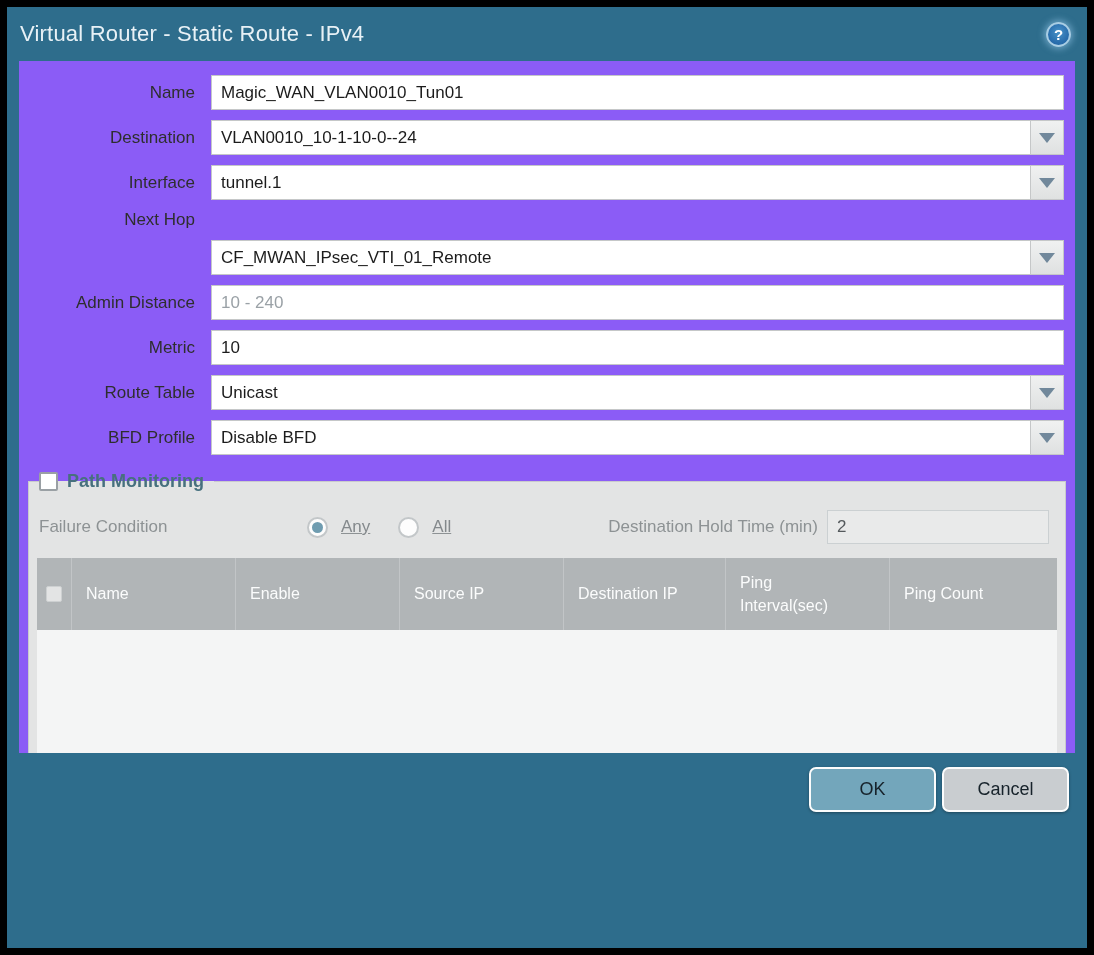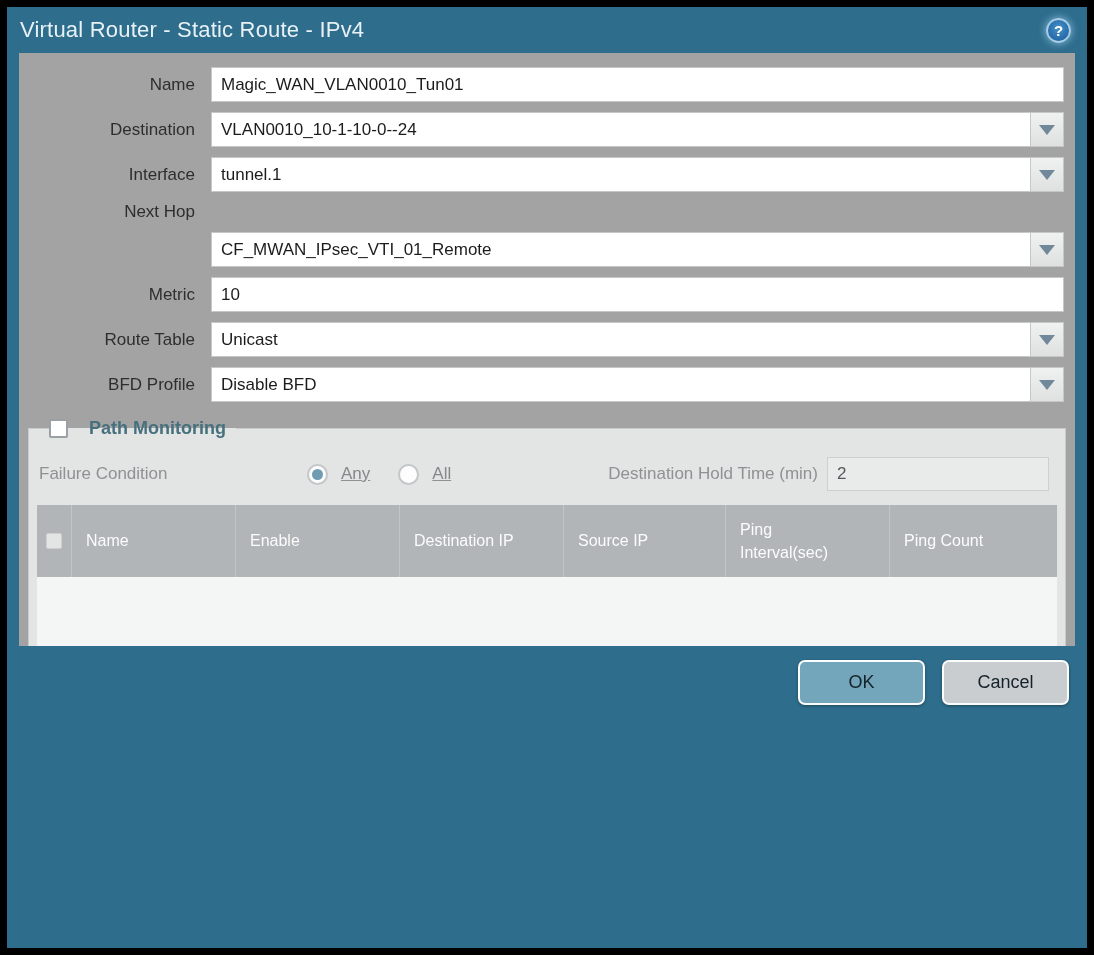--- a/index.html
+++ b/index.html
@@ -9,40 +9,40 @@
     font-family: "Liberation Sans", sans-serif;
     overflow: hidden;
   }
   .window {
     position: absolute; top: 7px; left: 7px;
     width: 1080px; height: 941px;
     background: #2e6d8c;
   }
   
   .titlebar {
-    height: 46px; display: flex; align-items: center;
+    height: 54px; display: flex; align-items: center;
     padding: 0 16px 0 13px;
   }
   .title {
     color: #e8f1f6; font-size: 22px; font-weight: 400; letter-spacing: .2px;
   }
   .help {
     margin-left: auto;
     width: 25px; height: 25px; border-radius: 50%;
     background: radial-gradient(circle at 50% 40%, #4a93c8 0%, #2a6fae 60%, #1d5f9e 100%);
     border: 2px solid #a8cde4;
     box-shadow: 0 0 6px 2px rgba(150,200,235,.55);
     color: #fff; font-size: 15px; font-weight: bold;
     display: flex; align-items: center; justify-content: center;
     cursor: pointer;
   }
   
   .content {
-    margin: 0 12px; height: 593px;
-    background: #a3a3a3;
+    margin: 0 12px; height: 692px;
+    background: #8b5cf6;
     overflow: hidden;
   }
   .form { padding-top: 4px; }
   .form-row { display: flex; align-items: center; margin-top: 10px; }
   .flabel {
     width: 184px; padding-right: 8px; text-align: right;
     font-size: 17px; color: #2e2e2e; flex: none;
   }
   .fwrap { flex: 1; display: flex; margin-left: 8px; margin-right: 11px; }
   .finput {
@@ -67,22 +67,22 @@
     border-top: 10px solid #71889b;
   }
   
   .pm {
     margin: 16px 9px 0 9px;
     border: 1px solid #c9cbcc;
     padding: 2px 10px 14px 10px;
     background: #e3e4e4;
   }
   .pm legend {
-    display: flex; align-items: center; gap: 21px;
-    margin-left: 10px; padding-right: 10px;
+    display: flex; align-items: center; gap: 9px;
+    margin-left: 0px; padding-right: 10px;
     font-size: 18px; font-weight: bold; color: #47707e;
   }
   .cb {
     width: 19px; height: 19px; background: #fff;
     border: 2px solid #9aa0a4; border-radius: 2px;
     display: inline-block; cursor: pointer;
   }
   .fc-row {
     display: flex; align-items: center;
     margin: 16px 0 14px 0;
@@ -143,21 +143,21 @@
   .add-text { color: #fdfdfd; font-size: 17px; margin-left: 7px; }
   .del { margin-left: 23px; }
   .del-icon {
     background: linear-gradient(#e6e7e8, #d2d4d5);
     border: 1px solid #dfe1e2; color: #92494b;
   }
   .del-text { color: #ccd0d1; font-size: 17px; margin-left: 3px; }
   
   .bottombar {
     height: 80px; display: flex; justify-content: flex-end;
-    align-items: flex-start; padding: 14px 18px 0 0; gap: 17px; margin-left: 39px;
+    align-items: flex-start; padding: 14px 18px 0 0; gap: 6px; margin-left: 39px;
   }
   .btn {
     width: 127px; height: 45px;
     border: 2px solid #fbfcfc; border-radius: 7px;
     font-family: "Liberation Sans", sans-serif;
     font-size: 18px; color: #16222a; cursor: pointer;
     box-shadow: 0 1px 3px rgba(0,0,0,.35);
   }
   .btn.ok { background: #73a6bb; }
   .btn.cancel { background: #c9cdd0; }
@@ -210,20 +210,26 @@
       <div class="form-row">
         <label class="flabel"></label>
         <div class="fwrap">
           <input class="finput" value="CF_MWAN_IPsec_VTI_01_Remote" style="">
           <span class="ddbtn">
               <span class="tri"></span>
             </span>
         </div>
       </div>
 
+      <div class="form-row">
+        <label class="flabel">Admin Distance</label>
+        <div class="fwrap">
+          <input class="finput" placeholder="10 - 240" style="">
+        </div>
+      </div>
 
       <div class="form-row">
         <label class="flabel">Metric</label>
         <div class="fwrap">
           <input class="finput" value="10" style="">
         </div>
       </div>
 
       <div class="form-row">
         <label class="flabel">Route Table</label>
@@ -277,24 +283,24 @@
           <div class="th cbcol">
             <span class="hcb" data-checked="false"></span>
           </div>
           <div class="th">
               <span>Name</span>
             </div>
           <div class="th">
               <span>Enable</span>
             </div>
           <div class="th">
+              <span>Source IP</span>
+            </div>
+          <div class="th">
               <span>Destination IP</span>
-            </div>
-          <div class="th">
-              <span>Source IP</span>
             </div>
           <div class="th">
               <span class="wrap2">Ping Interval(sec)</span>
             </div>
           <div class="th">
               <span>Ping Count</span>
             </div>
         </div>
         <div class="tbody"></div>
         <div class="tfoot">

